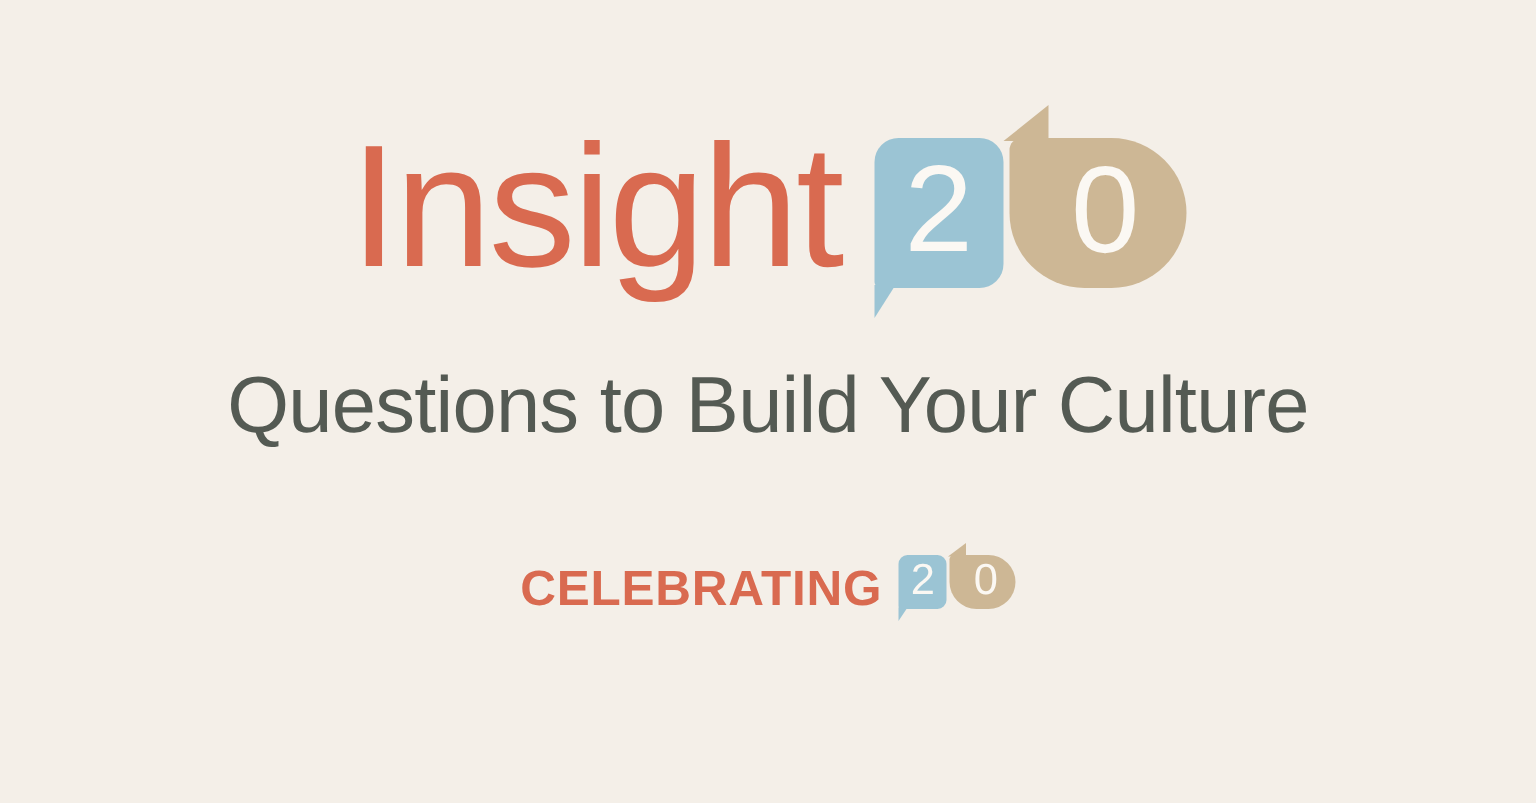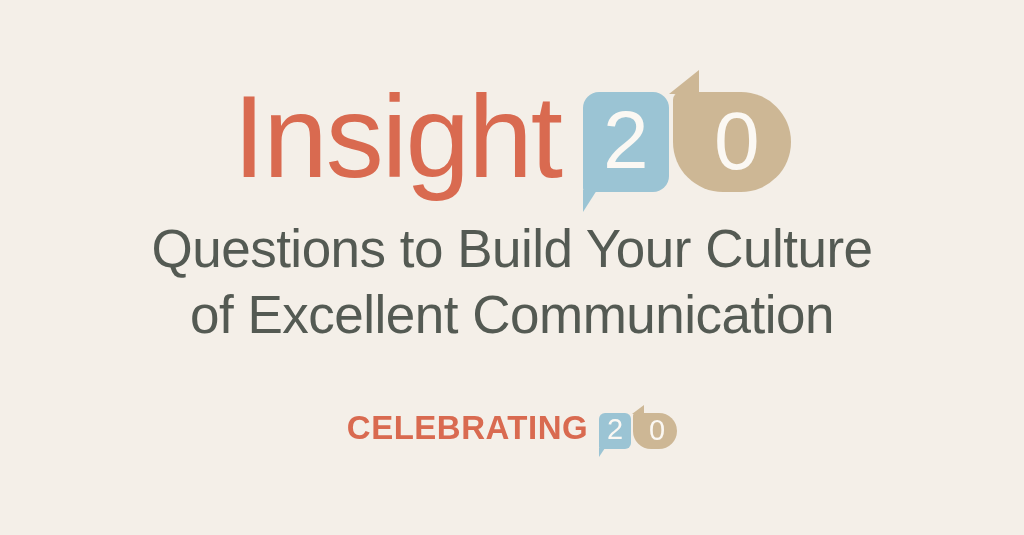--- a/index.html
+++ b/index.html
@@ -122,37 +122,39 @@
     font-weight: 400;
     font-family: "Liberation Sans", sans-serif;
     line-height: 1;
     padding-bottom: 2px;
     padding-left: 10px;
     box-sizing: border-box;
   }
 
   
   .headline {
+    margin-top: 22px;
     text-align: center;
     color: #545A53;
     font-family: "Liberation Sans", sans-serif;
     font-size: 53px;
     font-weight: 400;
     line-height: 1.25;
     letter-spacing: -0.5px;
   }
   .headline .line {
     display: block;
     white-space: nowrap;
   }
 
   
   .badge {
     margin-top: 62px;
     display: flex;
+    align-items: center;
     justify-content: center;
     height: 50px;
   }
   .badge-text {
     color: #D96A50;
     font-family: "Liberation Sans", sans-serif;
     font-size: 33px;
     font-weight: 700;
     letter-spacing: 0.5px;
     line-height: 1;
@@ -259,21 +261,20 @@
         <div class="body"></div>
         <div class="tail"></div>
         <div class="glyph">0</div>
       </div>
 
     </div>
   </div>
 
   <div class="headline">
     <span class="line">Questions to Build Your Culture</span>
-    <span class="line">of Excellent Communication</span>
   </div>
 
   <div class="badge">
     <span class="badge-text left">CELEBRATING</span>
 
     <div class="badge-marks">
 
       <div class="mini-two">
         <div class="body"></div>
         <div class="tail"></div>

